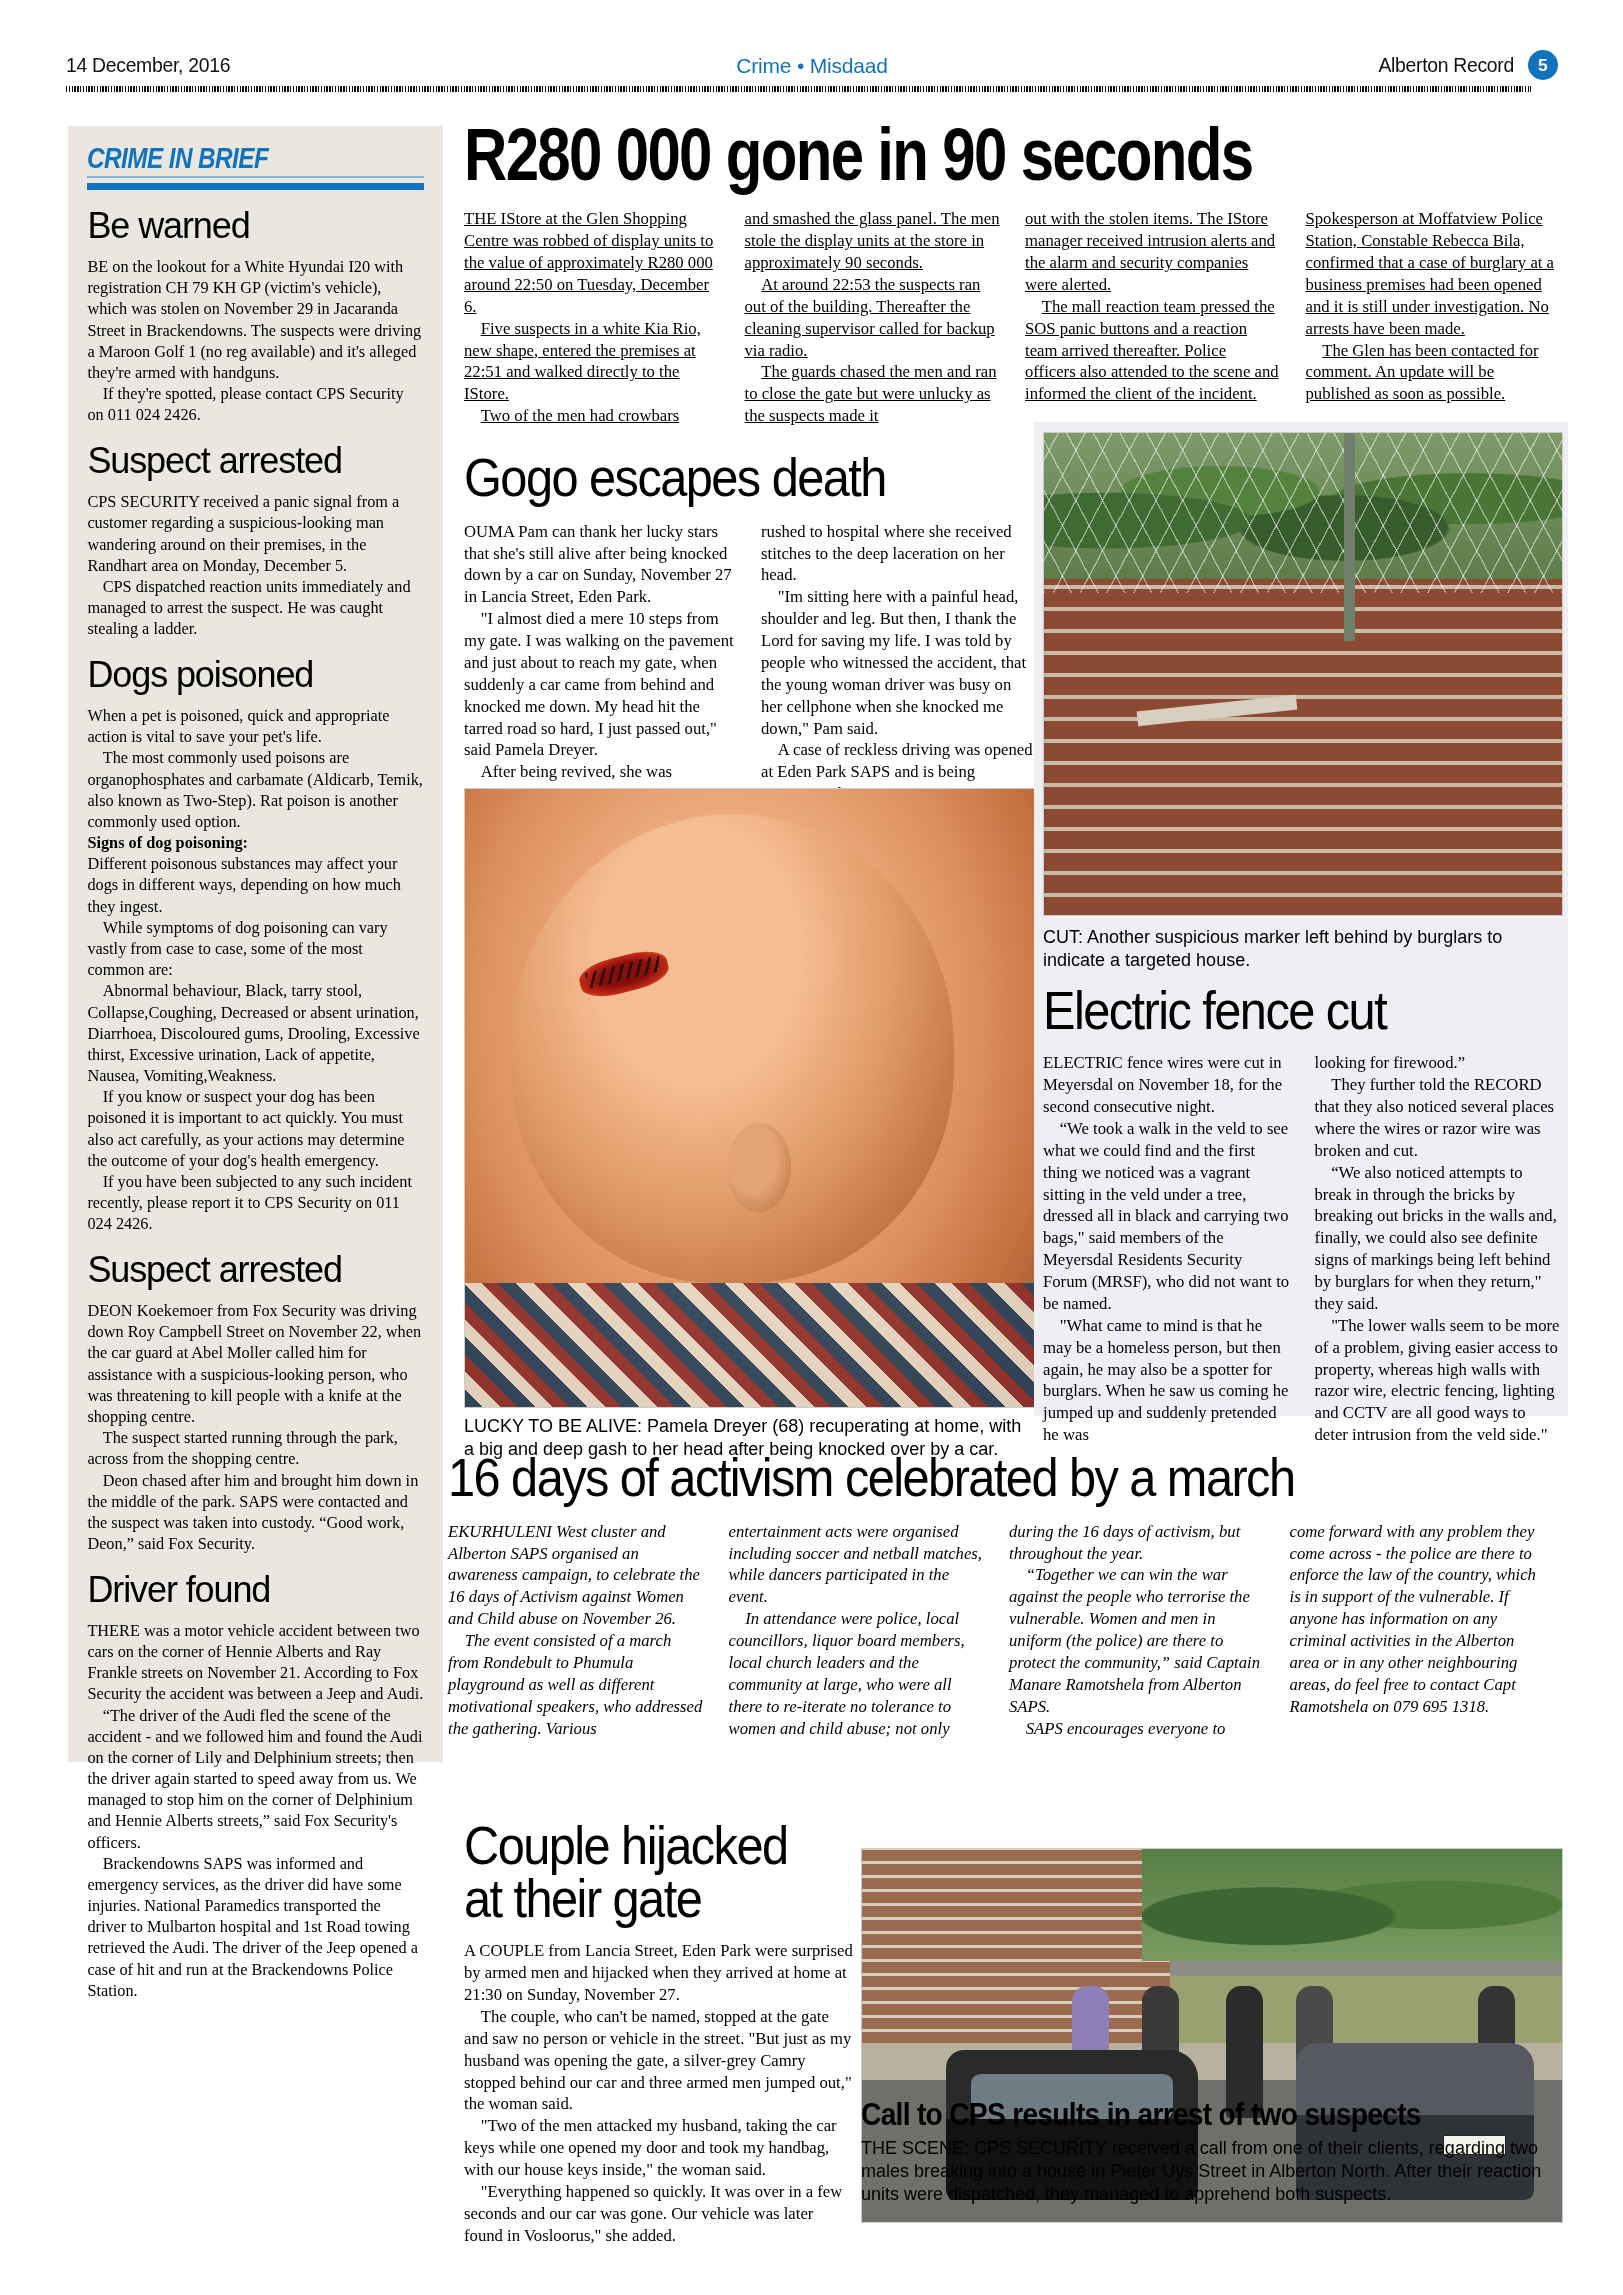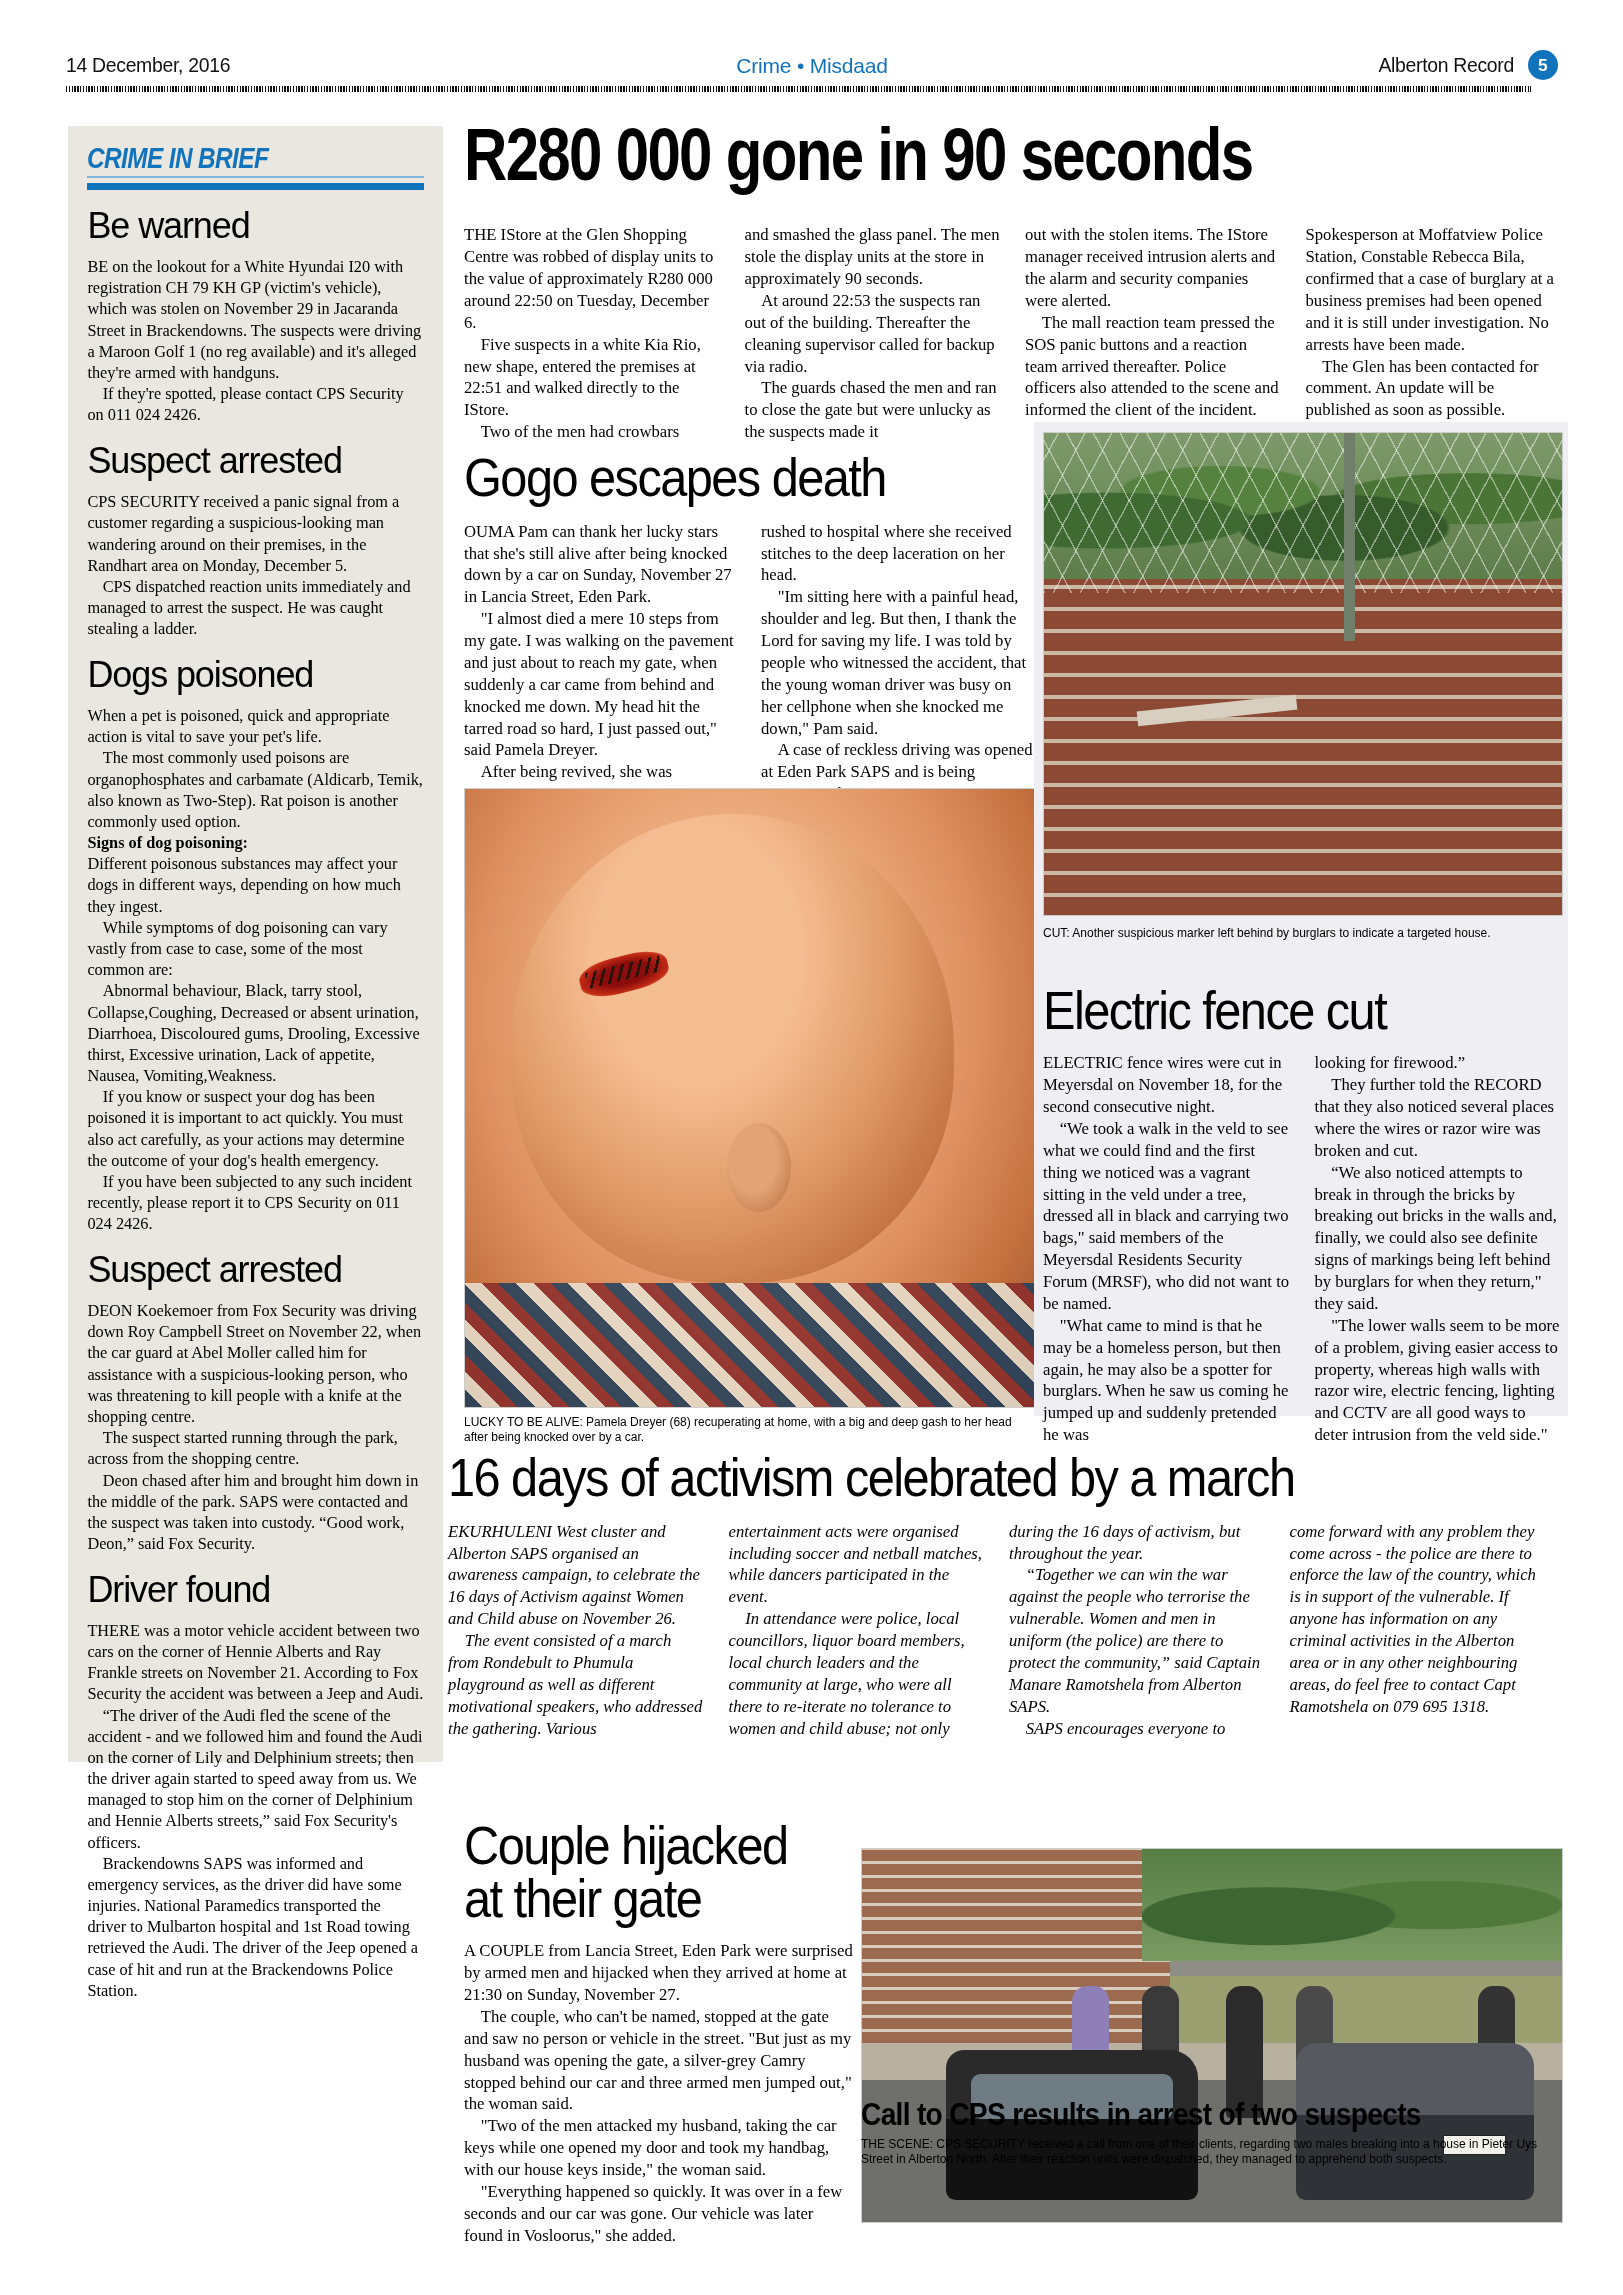--- a/index.html
+++ b/index.html
@@ -149,21 +149,21 @@
     font-family: "Liberation Serif", serif;
     font-size: 16.7px;
     line-height: 1.31;
     color: #000;
     margin: 0;
   }
   .body-col p + p { text-indent: 16.7px; }
 
   .caption {
     font-family: "Liberation Sans", sans-serif;
-    font-size: 12px;
+    font-size: 18px;
     line-height: 1.27;
     color: #000;
   }
 
   .photo { position: relative; overflow: hidden; background:#888; }
 
   
   #photo-cut {
     position: absolute; left: 1043px; top: 432px;
     width: 518px; height: 482px;
@@ -348,21 +348,21 @@
       <div class="brief-body">
         <p class="noind">THERE was a motor vehicle accident between two cars on the corner of Hennie Alberts and Ray Frankle streets on November 21. According to Fox Security the accident was between a Jeep and Audi.</p>
         <p>“The driver of the Audi fled the scene of the accident - and we followed him and found the Audi on the corner of Lily and Delphinium streets; then the driver again started to speed away from us. We managed to stop him on the corner of Delphinium and Hennie Alberts streets,” said Fox Security's officers.</p>
         <p>Brackendowns SAPS was informed and emergency services, as the driver did have some injuries. National Paramedics transported the driver to Mulbarton hospital and 1st Road towing retrieved the Audi. The driver of the Jeep opened a case of hit and run at the Brackendowns Police Station.</p>
       </div>
     </div>
   </div>
 
   <div style="position:absolute;left:464px;top:119px;width:1097px;">
     <div class="banner-head">R280 000 gone in 90 seconds</div>
-    <div class="cols4" style="margin-top:34px;">
+    <div class="cols4" style="margin-top:18px;text-decoration:underline;">
       <div class="body-col">
         <p>THE IStore at the Glen Shopping Centre was robbed of display units to the value of approximately R280 000 around 22:50 on Tuesday, December 6.</p>
         <p>Five suspects in a white Kia Rio, new shape, entered the premises at 22:51 and walked directly to the IStore.</p>
         <p>Two of the men had crowbars</p>
       </div>
       <div class="body-col">
         <p>and smashed the glass panel. The men stole the display units at the store in approximately 90 seconds.</p>
         <p>At around 22:53 the suspects ran out of the building. Thereafter the cleaning supervisor called for backup via radio.</p>
         <p>The guards chased the men and ran to close the gate but were unlucky as the suspects made it</p>
       </div>

